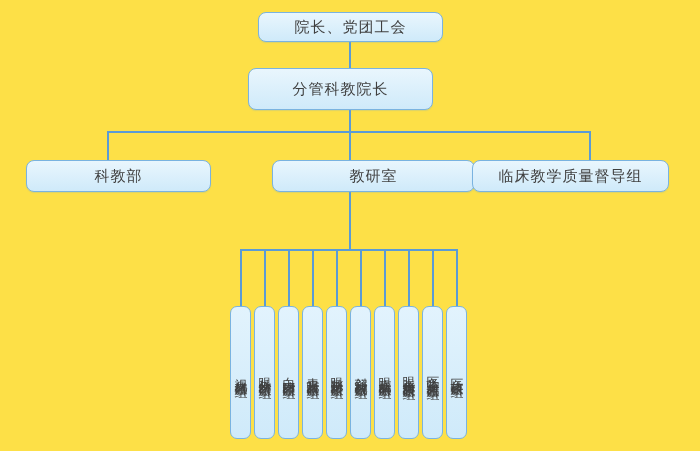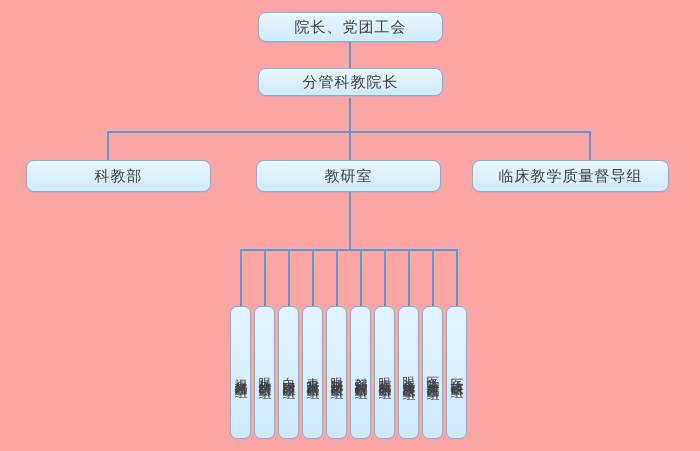--- a/index.html
+++ b/index.html
@@ -5,21 +5,21 @@
   html, body {
     margin: 0;
     padding: 0;
     background: #ffffff;
     font-family: "DejaVu Sans", "Liberation Sans", sans-serif;
   }
   .canvas {
     position: relative;
     width: 700px;
     height: 451px;
-    background: #fca5a5;
+    background: #fde047;
     overflow: hidden;
   }
   .node {
     position: absolute;
     box-sizing: border-box;
     background: linear-gradient(to bottom, #e9f6fd 0%, #cfeafa 100%);
     border: 1px solid #7ab3e0;
     border-radius: 8px;
     display: flex;
     align-items: center;
@@ -71,24 +71,24 @@
   <div class="line" style="left:312px; top:249px; width:2px; height:58px;"></div>
   <div class="line" style="left:336px; top:249px; width:2px; height:58px;"></div>
   <div class="line" style="left:360px; top:249px; width:2px; height:58px;"></div>
   <div class="line" style="left:384px; top:249px; width:2px; height:58px;"></div>
   <div class="line" style="left:408px; top:249px; width:2px; height:58px;"></div>
   <div class="line" style="left:432px; top:249px; width:2px; height:58px;"></div>
   <div class="line" style="left:456px; top:249px; width:2px; height:58px;"></div>
 
   <div class="node" style="left:258px; top:12px; width:185px; height:30px;">院长、党团工会</div>
 
-  <div class="node" style="left:258px; top:68px; width:185px; height:28px;">分管科教院长</div>
+  <div class="node" style="left:248px; top:68px; width:185px; height:42px;">分管科教院长</div>
 
   <div class="node" style="left:26px; top:160px; width:185px; height:32px;">科教部</div>
-  <div class="node" style="left:256px; top:160px; width:185px; height:32px;">教研室</div>
+  <div class="node" style="left:272px; top:160px; width:203px; height:32px;">教研室</div>
   <div class="node" style="left:472px; top:160px; width:197px; height:32px;">临床教学质量督导组</div>
 
   <div class="vnode" style="left:230px;">视光教研组</div>
   <div class="vnode" style="left:254px;">眼外伤教研组</div>
   <div class="vnode" style="left:278px;">白内障教研组</div>
   <div class="vnode" style="left:302px;">青光眼教研组</div>
   <div class="vnode" style="left:326px;">眼整形教研组</div>
   <div class="vnode" style="left:350px;">斜弱视教研组</div>
   <div class="vnode" style="left:374px;">眼底病教研组</div>
   <div class="vnode" style="left:398px;">眼表角膜教研组</div>

